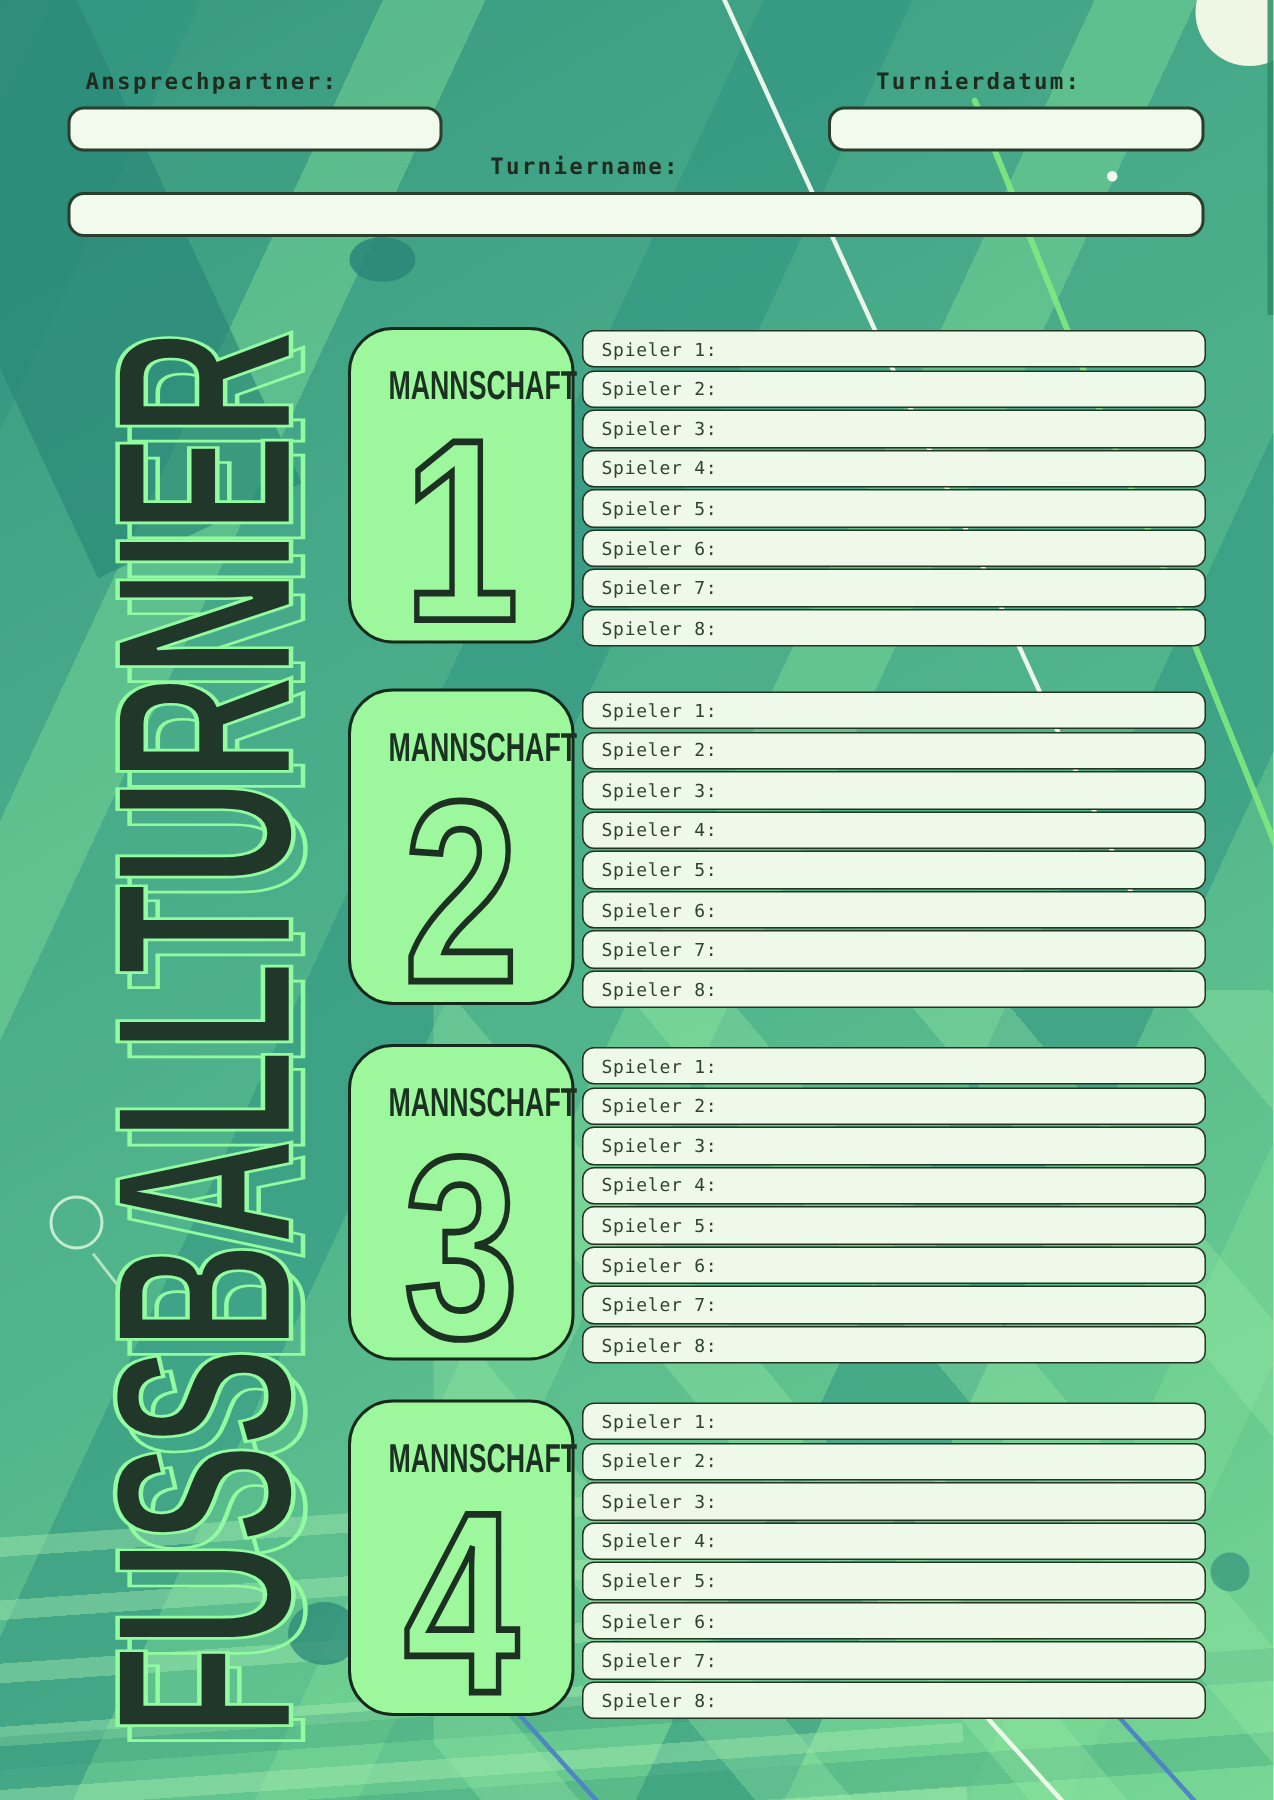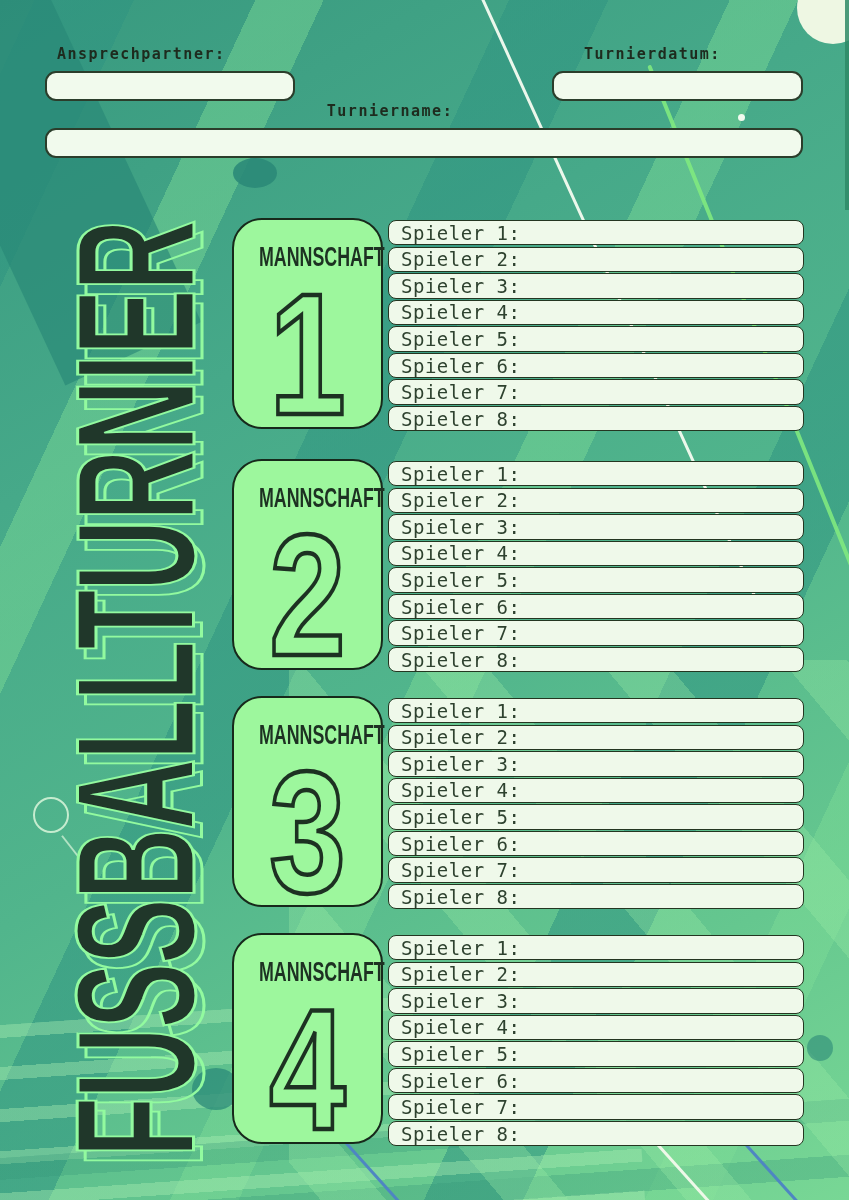--- a/index.html
+++ b/index.html
@@ -87,21 +87,21 @@
     position:absolute; bottom:2px; left:0; width:100%; text-align:center;
     font-weight:700; font-size:172px; line-height:0.82; color:transparent;
     -webkit-text-stroke:4.5px #1d3122; transform:scaleX(0.8);
   }
   .rows { position:absolute; left:388px; top:2px; width:416px; display:flex; flex-direction:column; gap:1.2px; }
   .player-field {
     height:25.4px; background:#eff9ea; border:1.8px solid #243621; border-radius:8px;
     display:flex; align-items:center; padding-left:12px;
   }
   .player-label {
-    font-family:"DejaVu Sans Mono", monospace; font-size:19px; letter-spacing:.5px;
+    font-family:"DejaVu Sans Mono", monospace; font-size:12px; letter-spacing:.5px;
     color:#2e422f;
   }
 </style>
 </head>
 <body>
 
 <div class="page">
 
   <div class="deco stripes-steep"></div>
   <div class="deco corner-band"></div>

